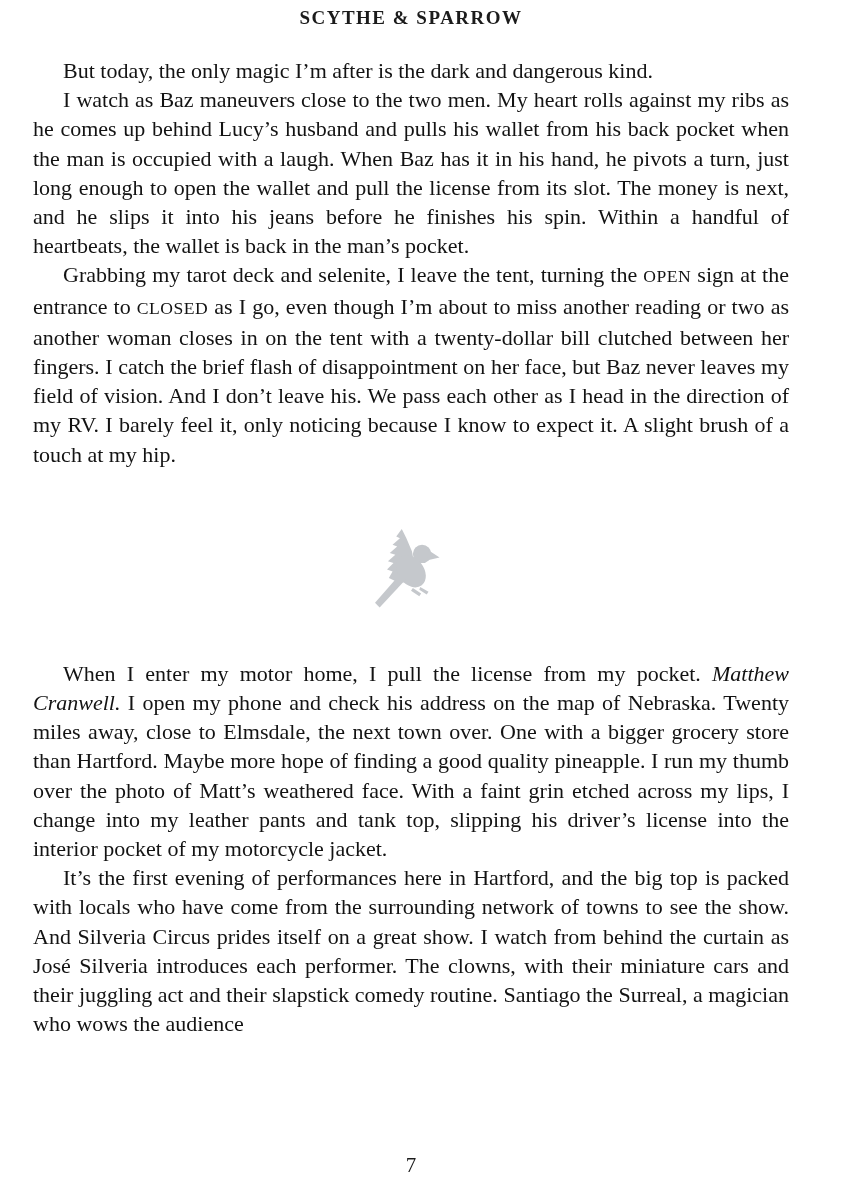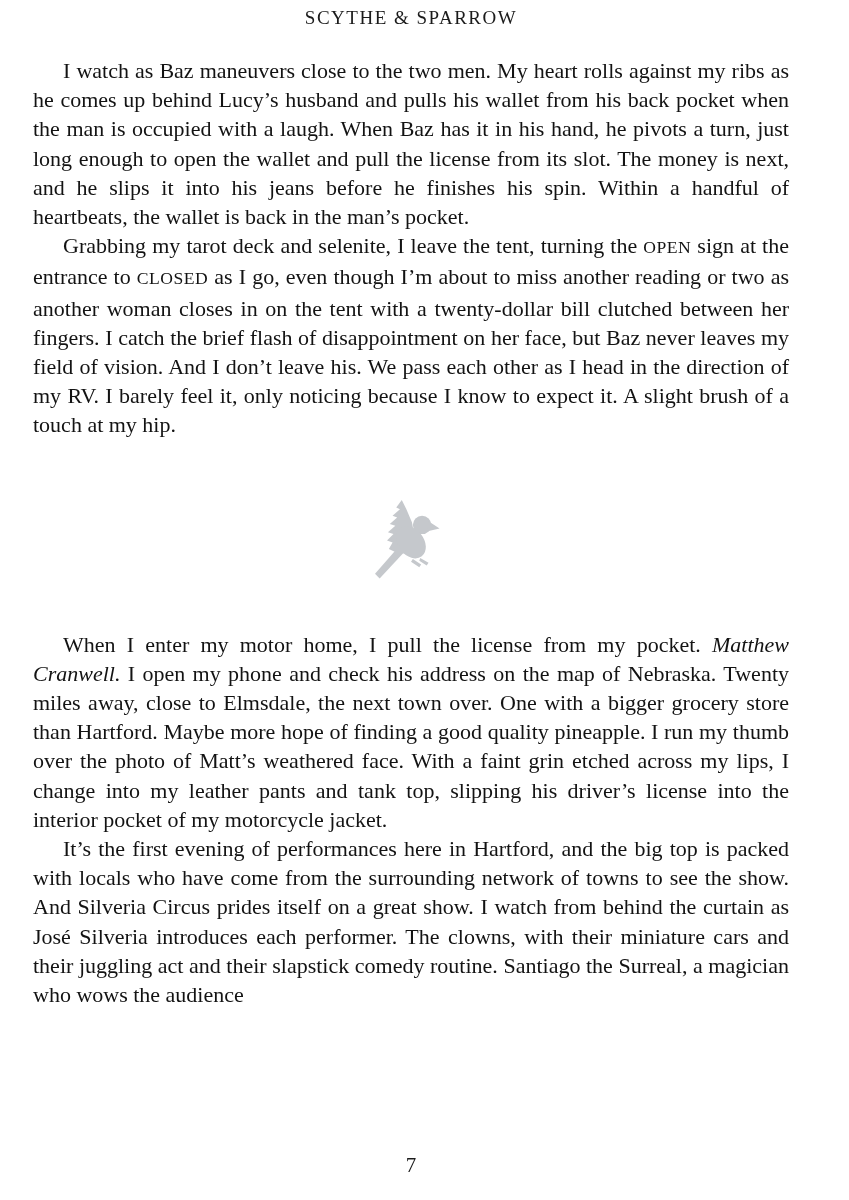--- a/index.html
+++ b/index.html
@@ -13,20 +13,21 @@
   }
   .running-header {
     position: absolute;
     top: 7px;
     left: 33px;
     width: 756px;
     text-align: center;
     font-size: 19px;
     letter-spacing: 1.5px;
     color: #1b1b1b;
+    font-weight: bold;
   }
   .body-text {
     position: absolute;
     top: 56px;
     left: 33px;
     width: 756px;
     font-size: 22px;
     line-height: 29.2px;
     text-align: justify;
     color: #131313;
@@ -61,20 +62,21 @@
 </style>
 </head>
 <body>
 
 <div class="page">
 
   <div class="running-header">SCYTHE &amp; SPARROW</div>
 
   <div class="body-text">
 
+    <p class="para">But today, the only magic I’m after is the dark and dangerous kind.</p>
 
     <p class="para">I watch as Baz maneuvers close to the two men. My heart rolls against my ribs as he comes up behind Lucy’s husband and pulls his wallet from his back pocket when the man is occupied with a laugh. When Baz has it in his hand, he pivots a turn, just long enough to open the wallet and pull the license from its slot. The money is next, and he slips it into his jeans before he finishes his spin. Within a handful of heartbeats, the wallet is back in the man’s pocket.</p>
 
     <p class="para"><span>Grabbing my tarot deck and selenite, I leave the tent, turning the </span><span class="smallcaps">OPEN</span><span> sign at the entrance to </span><span class="smallcaps">CLOSED</span><span> as I go, even though I’m about to miss another reading or two as another woman closes in on the tent with a twenty-dollar bill clutched between her fingers. I catch the brief flash of disappointment on her face, but Baz never leaves my field of vision. And I don’t leave his. We pass each other as I head in the direction of my RV. I barely feel it, only noticing because I know to expect it. A slight brush of a touch at my hip.</span></p>
 
     <div class="scene-break">
       <svg width="74" height="83" viewBox="0 0 80 90" xmlns="http://www.w3.org/2000/svg" fill="#c5c8cc">
         <path d="M30,0 L24,8 L28,10 L20,17 L25,19 L17,26 L23,28 L15,35 L21,37 L14,44 L20,46 L16,53 L24,57 L33,58 L40,52 L44,40 L41,24 L35,10 Z"></path>
         <circle cx="52" cy="27" r="10"></circle>
         <polygon points="59,23 71,31 58,34"></polygon>

